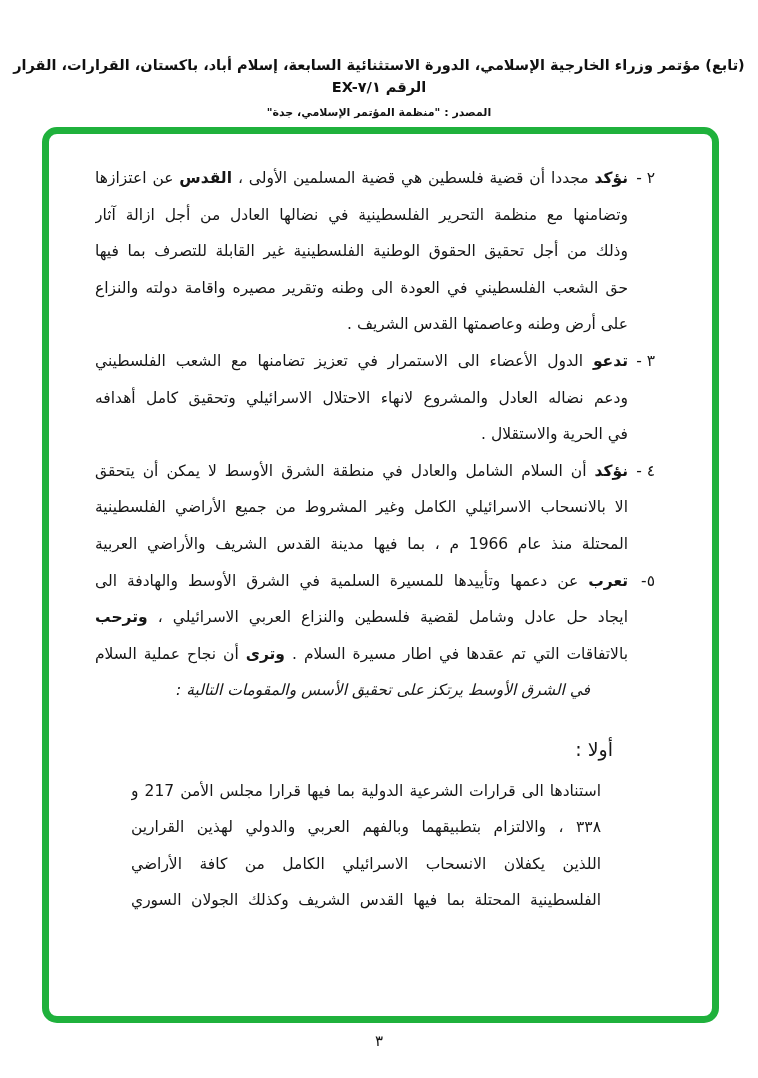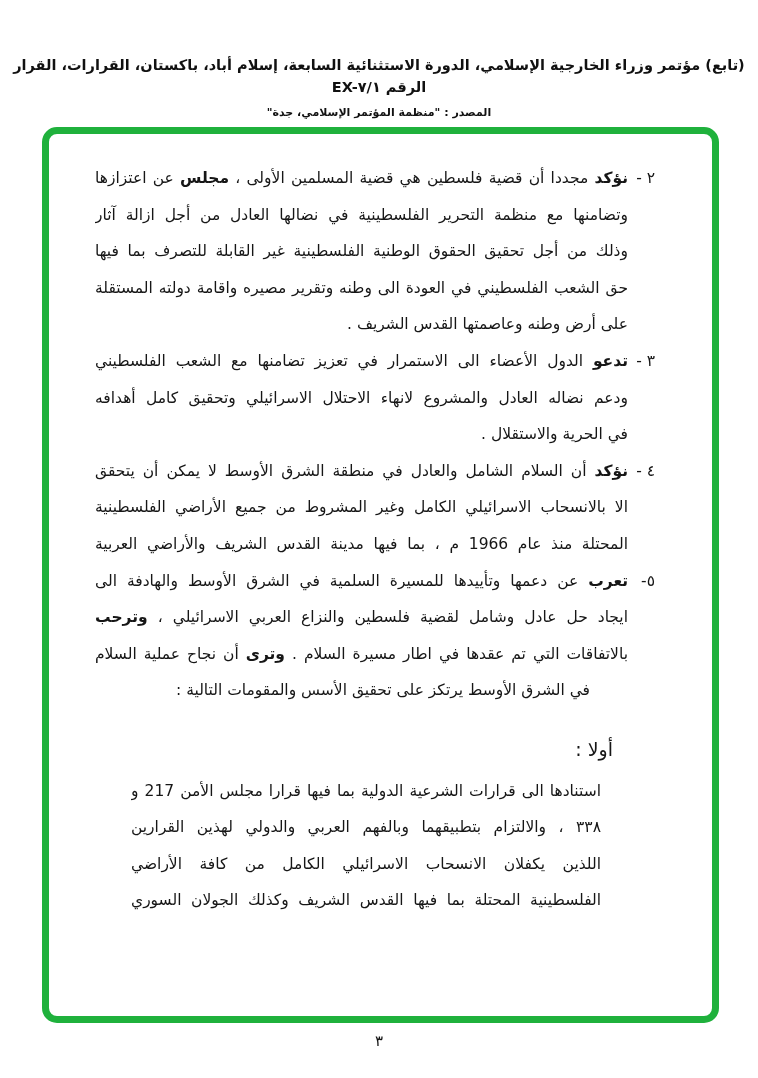--- a/index.html
+++ b/index.html
@@ -30,21 +30,21 @@
   .doc-body {
     direction:rtl; text-align:right;
     padding:26px 57px 0 46px;
     font-size:15.5px; line-height:36.6px; color:#161616;
   }
   .item { display:flex; align-items:flex-start; }
   .item-number { flex:none; width:27px; }
   .item-text { flex:1; min-width:0; overflow:hidden; }
   .line { min-height:36.6px; }
   .line.just { text-align:justify; text-align-last:justify; }
-  .line.ind { margin-right:38px; }
+  .line.ind { margin-right:38px;font-style:italic; }
   .bold { font-weight:700; }
 
   .section-heading {
     font-size:19px; line-height:36.6px;
     margin:22px 42px 5px 0;
   }
   .plain-block { margin-right:54px; width:470px; overflow:hidden; }
 
   
   .page-number {
@@ -63,24 +63,24 @@
       <span class="code" dir="ltr">EX-٧/١</span>
     </div>
     <div class="doc-source">المصدر : "منظمة المؤتمر الإسلامي، جدة"</div>
   </div>
 
   <div class="frame">
     <div class="doc-body" id="doc-body">
         <div class="item">
           <div class="item-number">٢ -</div>
           <div class="item-text">
-            <div class="line just"><span class="bold">نؤكد</span><span class=""> مجددا أن قضية فلسطين هي قضية المسلمين الأولى ، </span><span class="bold">مجلس</span><span class=""> عن اعتزازها</span></div>
+            <div class="line just"><span class="bold">نؤكد</span><span class=""> مجددا أن قضية فلسطين هي قضية المسلمين الأولى ، </span><span class="bold">القدس</span><span class=""> عن اعتزازها</span></div>
             <div class="line just"><span class="">وتضامنها مع منظمة التحرير الفلسطينية في نضالها العادل من أجل ازالة آثار</span></div>
             <div class="line just"><span class="">وذلك من أجل تحقيق الحقوق الوطنية الفلسطينية غير القابلة للتصرف بما فيها</span></div>
-            <div class="line just"><span class="">حق الشعب الفلسطيني في العودة الى وطنه وتقرير مصيره واقامة دولته المستقلة</span></div>
+            <div class="line just"><span class="">حق الشعب الفلسطيني في العودة الى وطنه وتقرير مصيره واقامة دولته والنزاع</span></div>
             <div class="line"><span class="">على أرض وطنه وعاصمتها القدس الشريف .</span></div>
           </div>
         </div>
         <div class="item">
           <div class="item-number">٣ -</div>
           <div class="item-text">
             <div class="line just"><span class="bold">تدعو</span><span class=""> الدول الأعضاء الى الاستمرار في تعزيز تضامنها مع الشعب الفلسطيني</span></div>
             <div class="line just"><span class="">ودعم نضاله العادل والمشروع لانهاء الاحتلال الاسرائيلي وتحقيق كامل أهدافه</span></div>
             <div class="line"><span class="">في الحرية والاستقلال .</span></div>
           </div>

